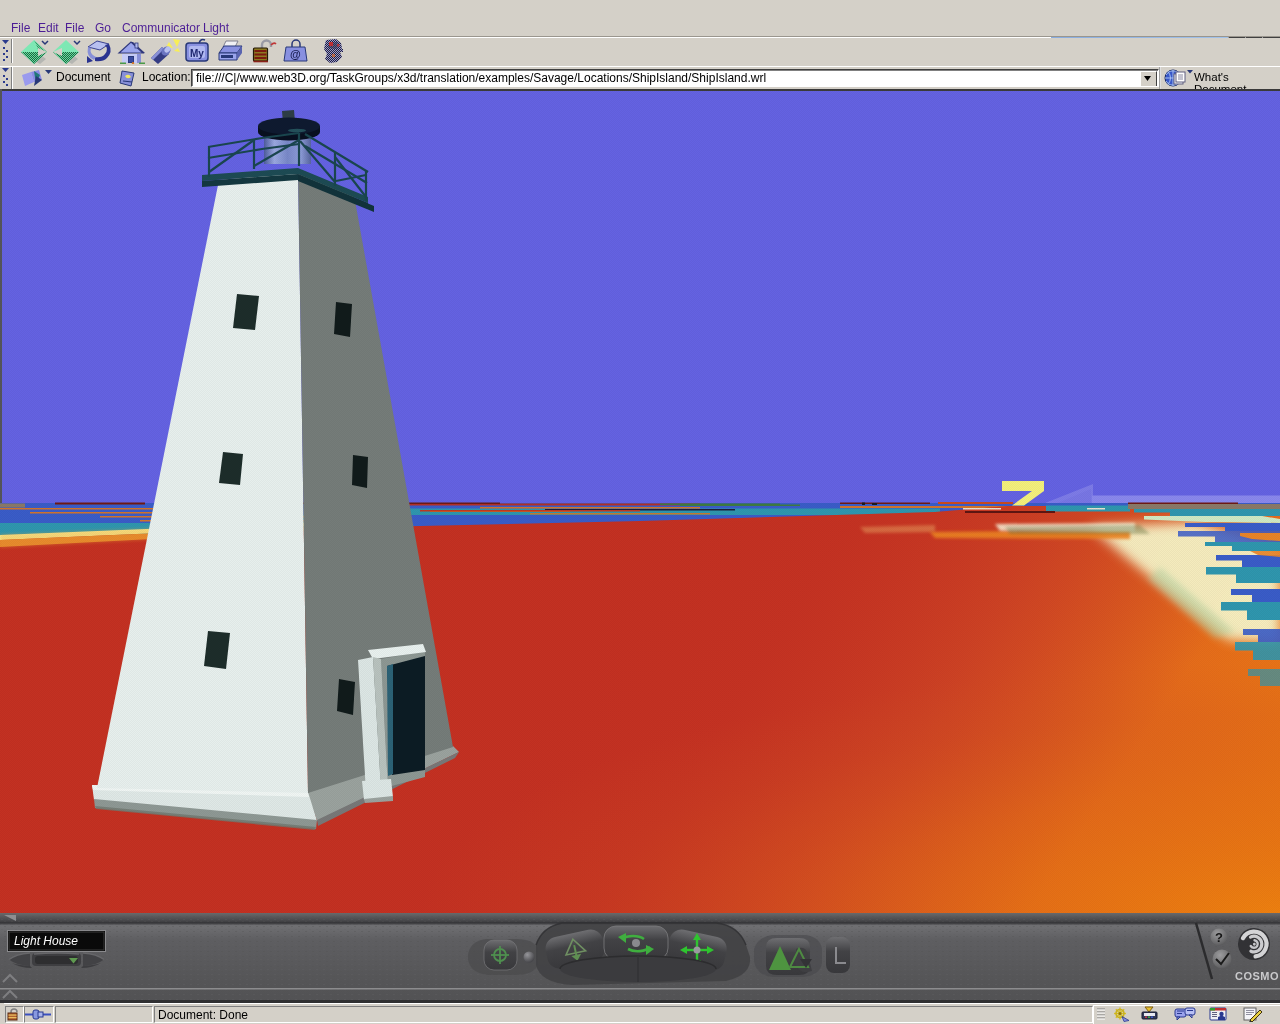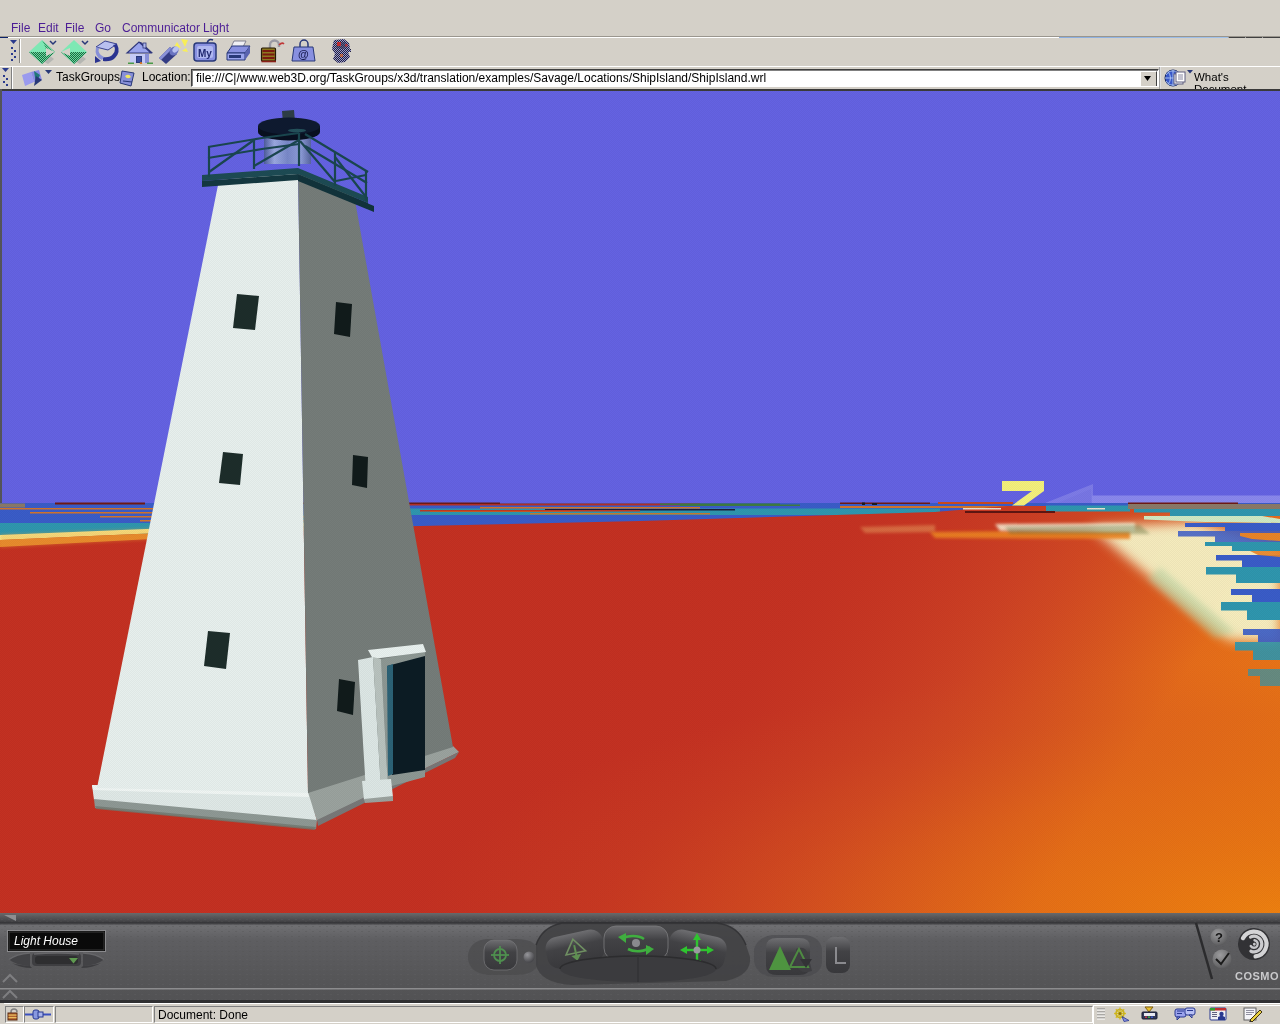--- a/index.html
+++ b/index.html
@@ -3,21 +3,21 @@
 <meta charset="utf-8">
 <style>
 html,body{margin:0;padding:0;width:1280px;height:1024px;overflow:hidden;}
 body{font-family:"Liberation Sans",sans-serif;background:#d4d0c8;position:relative;}
 .abs{position:absolute;}
 #titlebar{left:0;top:0;width:1280px;height:18px;background:linear-gradient(to right,#0a2168,#1a3d8f 35%,#7ba0d8 75%,#a8c8ee);margin-top:20px;}
 #title-text{left:21px;top:2px;color:#fff;font-size:13px;font-weight:bold;letter-spacing:0px;}
 .winbtn{top:2px;width:16px;height:14px;background:#d4d0c8;border:1px solid;border-color:#ffffff #404040 #404040 #ffffff;box-shadow:inset 1px 1px 0 #d4d0c8, inset -1px -1px 0 #808080;font-size:10px;text-align:center;line-height:12px;}
 #menubar{left:0;top:18px;width:1280px;height:18px;background:#d4d0c8;font-size:12px;color:#4c1d95;border-bottom:1px solid #9a968e;}
 #menubar span{position:absolute;top:3px;}
-#toolbar{left:8px;top:37px;width:1051px;height:28px;background:#d4d0c8;border-top:1px solid #ffffff;border-bottom:1px solid #808080;}
+#toolbar{left:0;top:37px;width:1051px;height:28px;background:#d4d0c8;border-top:1px solid #ffffff;border-bottom:1px solid #808080;}
 #locbar{left:0;top:66px;width:1280px;height:22px;background:#d4d0c8;border-top:1px solid #ffffff;border-bottom:1px solid #404040;font-size:12px;}
 #viewport{left:0;top:89px;width:1280px;height:824px;background:#6462e2;}
 #dashboard{left:0;top:913px;width:1280px;height:90px;background:#7dd3fc;}
 #statusbar{left:4px;top:1003px;width:1280px;height:21px;background:#d4d0c8;border-top:1px solid #fff;padding-left:16px;}
 .well{top:2px;height:15px;border:1px solid;border-color:#808080 #ffffff #ffffff #808080;}
 #loc-input{left:191px;top:2px;width:966px;height:16px;background:#fff;border:1px solid;border-color:#404040 #fff #fff #404040;box-shadow:inset 1px 1px 0 #808080;font-size:12px;line-height:17px;white-space:nowrap;overflow:hidden;}
 </style>
 </head>
 <body>
 <div id="titlebar" class="abs">
@@ -191,21 +191,21 @@
 <polygon points="3,-2 9,2 1,8" fill="#283878"></polygon>
 <polygon points="12,-8 19,-8 15.5,-4" fill="#283878"></polygon>
 </g>
 
 <g transform="translate(128,11)">
 <polygon points="-6,-7 6,-5 3,8 -8,5" fill="#8890d8" stroke="#283878" stroke-width="1"></polygon>
 <path d="M-3 -2 q4 -3 6 1 q-4 3 -6 -1" fill="#f0e860"></path>
 <line x1="-5" y1="3" x2="4" y2="4" stroke="#283878" stroke-width="1.2"></line>
 </g>
 </svg>
-  <span class="abs" style="left:56px;top:3px">TaskGroups</span>
+  <span class="abs" style="left:56px;top:3px">Document</span>
   <span class="abs" style="left:142px;top:3px">Location:</span>
   <div id="loc-input" class="abs"><span style="padding-left:4px">file:///C|/www.web3D.org/TaskGroups/x3d/translation/examples/Savage/Locations/ShipIsland/ShipIsland.wrl</span>
     <div class="abs" style="right:1px;top:1px;width:15px;height:14px;background:#d4d0c8;border:1px solid;border-color:#fff #404040 #404040 #fff">
       <svg width="13" height="12">
           <polygon points="3,4 10,4 6.5,9" fill="#000"></polygon>
         </svg>
     </div>
   </div>
   <div class="abs" style="left:1159px;top:0;width:2px;height:22px;background:linear-gradient(to right,#808080,#fff)"></div>
   <svg class="abs" style="left:1163px;top:0" width="30" height="22" viewBox="0 0 30 22">

